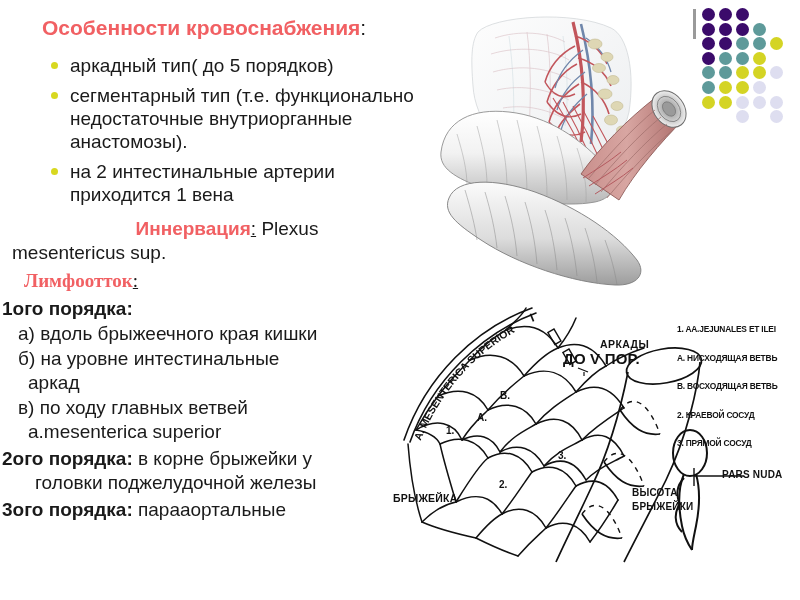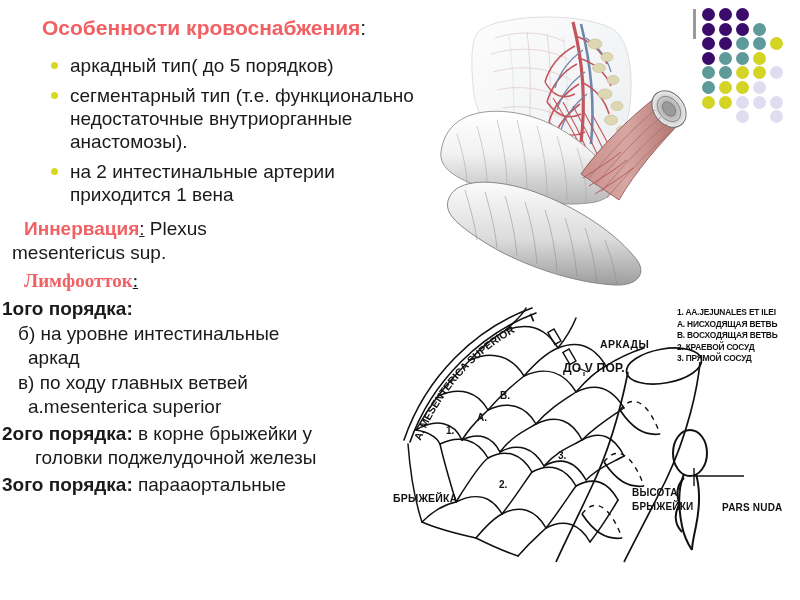--- a/index.html
+++ b/index.html
@@ -27,21 +27,21 @@
   ul#bullets{list-style:none;margin:0;padding:6px 0 0 0;}
   ul#bullets li{
     position:relative;font-size:19px;line-height:23px;
     padding:0 6px 7px 70px;
   }
   ul#bullets li:before{
     content:"";position:absolute;left:51px;top:8px;
     width:7px;height:7px;border-radius:50%;background:#D8D820;
   }
 
-  .inn-line{font-size:19px;line-height:24px;padding:4px 0 0 24px;}
+  .inn-line{font-size:19px;line-height:24px;padding:4px 0 0 24px;text-align:center;}
   .inn-line .red{color:#F16063;font-weight:bold;}
   .inn-line .u{text-decoration:underline;}
   .inn-line2{font-size:19px;line-height:24px;padding:0 0 0 12px;}
 
   .lym-head{font-size:19px;line-height:26px;padding:3px 0 0 24px;
             color:#F16063;font-weight:bold;font-family:Liberation Serif, serif;}
   .lym-head .u{color:#1a1a1a;font-weight:normal;text-decoration:underline;}
 
   .ord{font-size:19px;line-height:24px;padding:3px 0 0 2px;font-weight:bold;}
   .ord .n{font-weight:normal;}
@@ -53,21 +53,21 @@
   #intestine-illustration{position:absolute;left:423px;top:2px;width:265px;height:285px;}
 
   
   #mesentery-diagram{position:absolute;left:392px;top:300px;width:408px;height:272px;}
 
   .dgtxt{position:absolute;font-family:"Liberation Sans",sans-serif;
          font-weight:bold;color:#111;white-space:nowrap;}
 
   #legend-list{position:absolute;left:677px;top:307px;width:123px;}
   #legend-list div{font-size:8.4px;line-height:11.6px;font-weight:bold;
-                   color:#111;white-space:nowrap;letter-spacing:-0.2px;}
+                   color:#111;white-space:nowrap;letter-spacing:-0.2px;margin-top:17px;}
 </style>
 </head>
 <body>
 
 <div id="tick-line"></div>
 <div id="dot-grid">
     <div class="dot" style="left: 0px; top: 0px; background: rgb(59, 11, 107);"></div>
     <div class="dot" style="left: 17px; top: 0px; background: rgb(59, 11, 107);"></div>
     <div class="dot" style="left: 34px; top: 0px; background: rgb(59, 11, 107);"></div>
     <div class="dot" style="left: 0px; top: 14.6px; background: rgb(59, 11, 107);"></div>
@@ -111,20 +111,21 @@
     <li>на 2 интестинальные артерии приходится 1 вена</li>
   </ul>
 
   <div class="inn-line"><span class="red">Иннервация</span><span class="u">:</span>
     <span>Plexus</span></div>
   <div class="inn-line2">mesentericus sup.</div>
 
   <div class="lym-head"><span>Лимфоотток</span><span class="u">:</span></div>
 
   <div class="ord">1ого порядка:</div>
+  <div class="sub">а) вдоль брыжеечного края кишки</div>
   <div class="sub">б) на уровне интестинальные</div>
   <div class="sub2">аркад</div>
   <div class="sub">в) по ходу главных ветвей</div>
   <div class="sub2">a.mesenterica superior</div>
 
   <div class="ord"><span>2ого порядка:</span><span class="n"> в корне брыжейки у</span></div>
   <div class="cont">головки поджелудочной железы</div>
 
   <div class="ord"><span>3ого порядка:</span><span class="n"> парааортальные</span></div>
 </div>
@@ -370,25 +371,25 @@
     <path d="M304 174 C308 188 308 206 304 226 C302 236 300 244 300 250"></path>
     <path d="M292 178 C284 186 284 196 288 204 C282 212 282 224 290 232"></path>
   </g>
   <g stroke="#111" stroke-width="1.4" fill="none">
     <path d="M302 168 L302 186"></path>
     <path d="M302 176 L352 176"></path>
   </g>
 </svg>
 
 <div class="dgtxt" style="left:600px;top:338px;font-size:10.5px;letter-spacing:0.4px;">АРКАДЫ</div>
-<div class="dgtxt" style="left:563px;top:361px;font-size:12px;letter-spacing:0.2px;">ДО V ПОР.</div>
+<div class="dgtxt" style="left:563px;top:350px;font-size:15px;letter-spacing:0.2px;">ДО V ПОР.</div>
 <div class="dgtxt" style="left:393px;top:492px;font-size:10.5px;letter-spacing:0.2px;">БРЫЖЕЙКА</div>
 <div class="dgtxt" style="left:632px;top:487px;font-size:10px;letter-spacing:0.2px;">ВЫСОТА</div>
 <div class="dgtxt" style="left:632px;top:501px;font-size:10px;letter-spacing:0.2px;">БРЫЖЕЙКИ</div>
-<div class="dgtxt" style="left:722px;top:469px;font-size:10px;letter-spacing:0.2px;margin-top:33px;">PARS NUDA</div>
+<div class="dgtxt" style="left:722px;top:469px;font-size:10px;letter-spacing:0.2px;">PARS NUDA</div>
 
 <div class="dgtxt" style="left:446px;top:425px;font-size:10px;">1.</div>
 <div class="dgtxt" style="left:477px;top:412px;font-size:10px;">A.</div>
 <div class="dgtxt" style="left:500px;top:390px;font-size:10px;">B.</div>
 <div class="dgtxt" style="left:499px;top:479px;font-size:10px;">2.</div>
 <div class="dgtxt" style="left:558px;top:450px;font-size:10px;">3.</div>
 
 <div id="legend-list">
   <div>1. AA.JEJUNALES ET ILEI</div>
   <div>A. НИСХОДЯЩАЯ ВЕТВЬ</div>

